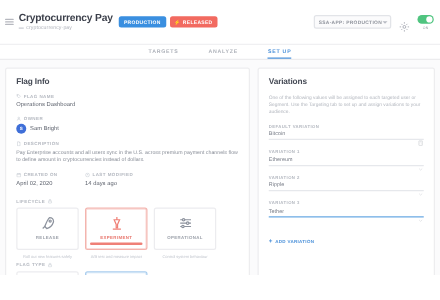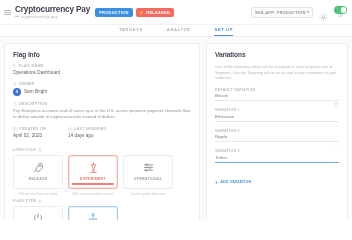--- a/index.html
+++ b/index.html
@@ -7,21 +7,21 @@
     width: 352px; height: 220px;
     overflow: hidden;
     background: #ffffff;
     font-family: "Liberation Sans", sans-serif;
     -webkit-font-smoothing: antialiased;
   }
   .app { width: 352px; height: 220px; position: relative; background:#fdfdfd; }
 
   
   .header {
-    height: 25px;
+    height: 36px;
     background: #ffffff;
     display: flex;
     align-items: center;
     padding: 0 5px 0 4px;
     border-bottom: 1px solid #f0f0f2;
     position: relative;
   }
   .hamburger { width: 7px; display:flex; flex-direction:column; gap:1px; margin-right:4px; }
   .hamburger i { display:block; height:1px; background:#b6b8bf; border-radius:1px; }
   .title-wrap { display:flex; flex-direction:column; justify-content:center; }

